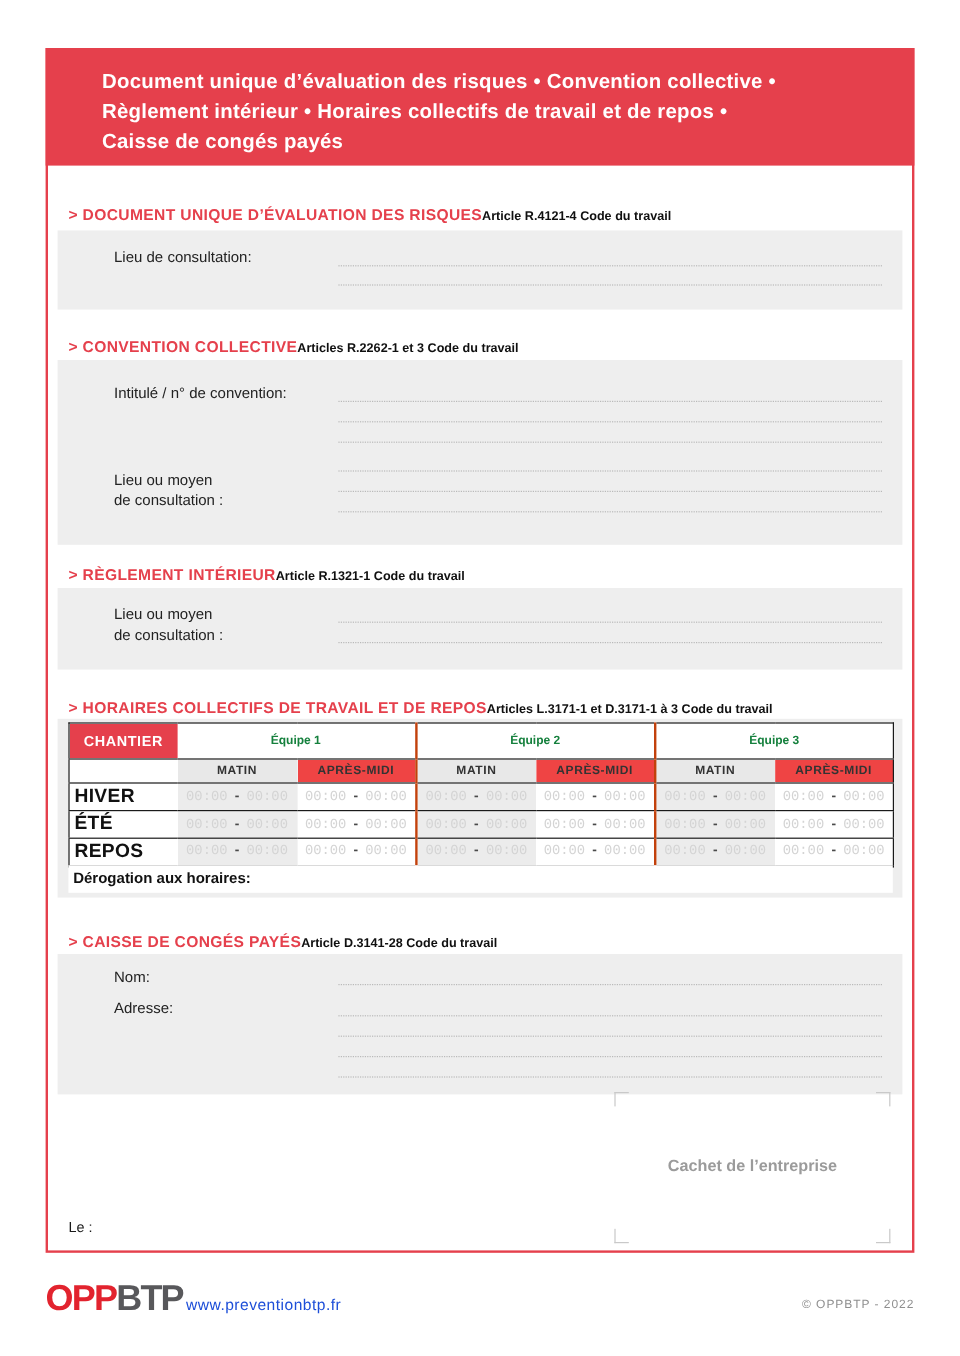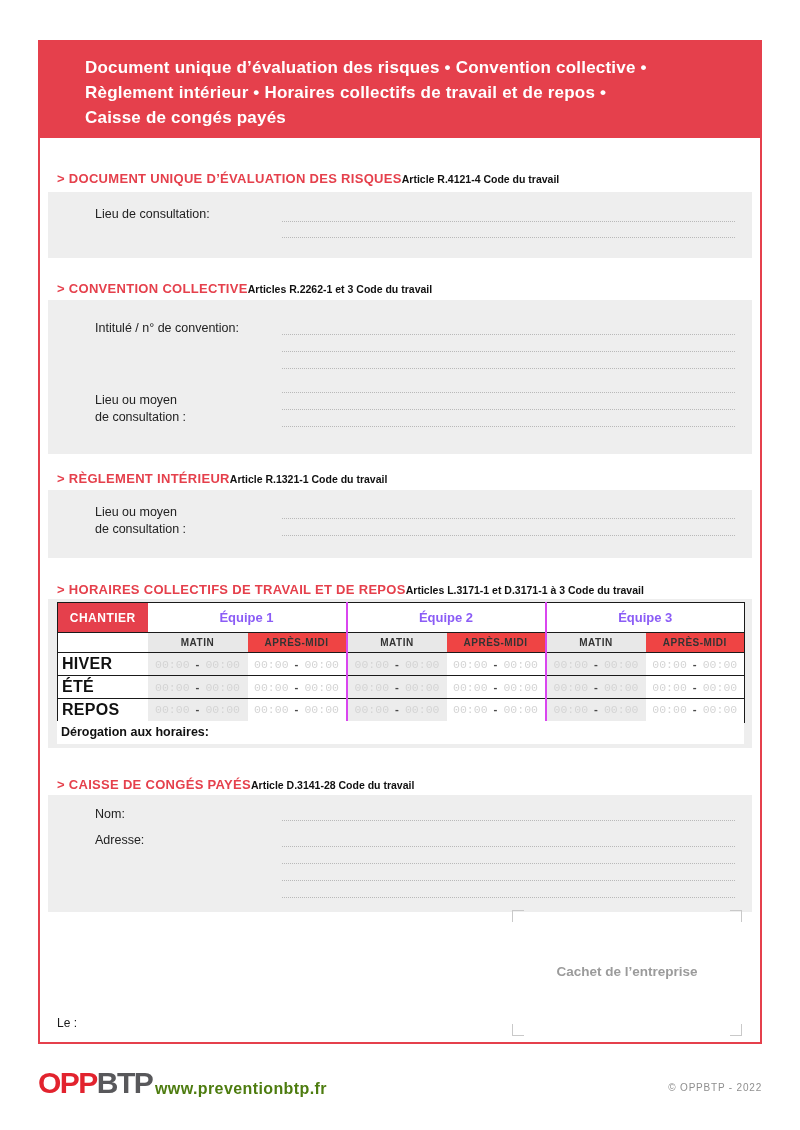--- a/index.html
+++ b/index.html
@@ -79,27 +79,27 @@
     border:1px solid #1a1a1a;
     border-bottom:2px solid #1a1a1a;
   }
   table.horaires td{
     border-bottom:1px solid #1a1a1a;
     overflow:hidden;white-space:nowrap;
   }
   tr.r-eq td{height:30px;}
   tr.r-sub td{height:20px;}
   tr.r-data td{height:23px;}
-  td.grp{border-left:2px solid #d946ef;}
+  td.grp{border-left:2px solid #c2410c;}
   td.c-chantier{
     background:var(--red);color:#fff;
     font-weight:bold;font-size:12px;letter-spacing:.5px;
     text-align:center;
   }
-  td.c-eq{text-align:center;font-weight:600;font-size:13px;color:#8b5cf6;}
+  td.c-eq{text-align:center;font-weight:600;font-size:10px;color:#15803d;}
   td.c-sub{
     text-align:center;font-weight:bold;font-size:10px;
     letter-spacing:.5px;color:#333;
   }
   td.c-sub.m{background:#e8e8e8;}
   td.c-sub.a{background:#ef4444;}
   td.c-label{font-weight:bold;font-size:16px;letter-spacing:.3px;padding-left:4px;color:#111;}
   td.c-time{text-align:center;font-size:11.5px;}
   td.c-time.m{background:#ececec;}
   .t{color:var(--faint);font-family:Liberation Mono, monospace;}
@@ -123,21 +123,21 @@
     position:absolute;left:0;top:54px;width:100%;
     text-align:center;color:#9b9b9b;font-weight:bold;font-size:13.5px;
   }
 
   .date-line{left:57px;top:1016px;font-size:12px;color:#1a1a1a;}
 
   
   .logo{left:38px;top:1068px;font-size:30px;font-weight:bold;letter-spacing:-1.5px;line-height:30px;}
   .logo .opp{color:var(--logo-red);}
   .logo .btp{color:var(--logo-gray);}
-  .website{left:155px;top:1080px;font-size:16px;font-weight:bold;letter-spacing:.4px;color:#4d7c0f;}
+  .website{left:155px;top:1080px;font-size:13px;font-weight:normal;letter-spacing:.4px;color:#1d4ed8;}
   .copyright{right:38px;top:1082px;font-size:10px;color:#8f8f8f;letter-spacing:.8px;}
 </style>
 </head>
 <body>
 
 <div class="abs frame"></div>
 <div class="abs banner">
   <div>Document unique d’évaluation des risques • Convention collective •</div>
   <div>Règlement intérieur • Horaires collectifs de travail et de repos •</div>
   <div>Caisse de congés payés</div>

